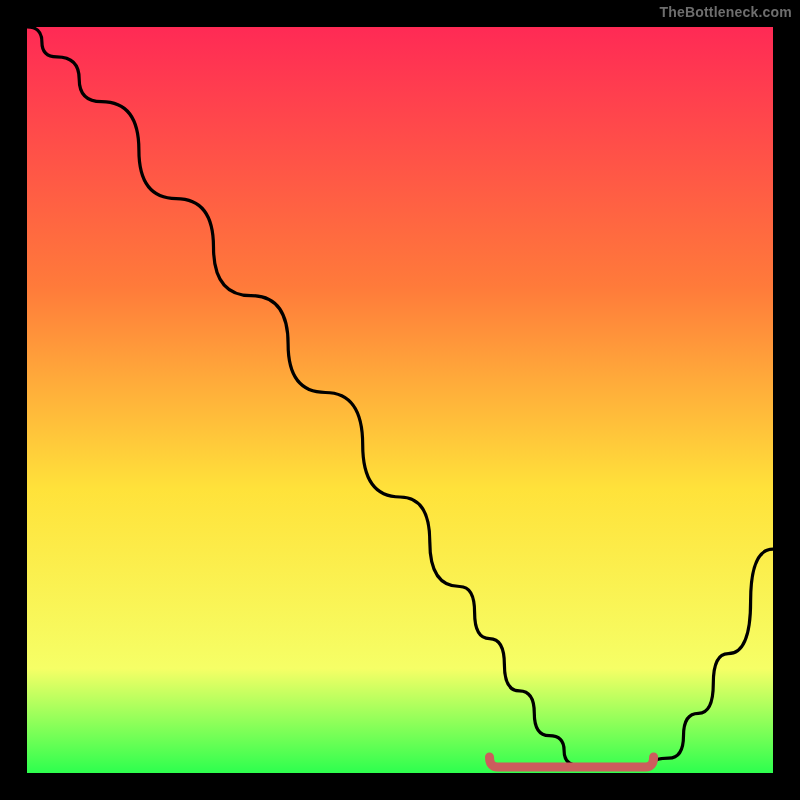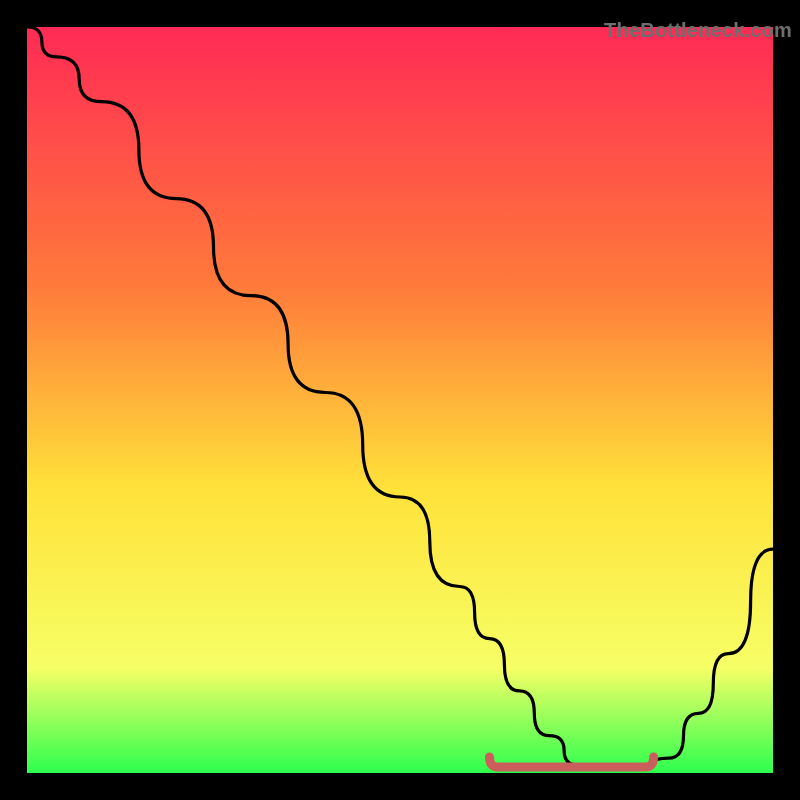--- a/index.html
+++ b/index.html
@@ -21,24 +21,24 @@
   .plot-area {
     position: absolute;
     left: 27px;
     top: 27px;
     width: 746px;
     height: 746px;
     overflow: hidden;
   }
   .watermark {
     position: absolute;
-    top: 19px;
+    top: 4px;
     right: 8px;
     font-family: Arial, Helvetica, sans-serif;
-    font-size: 20px;
+    font-size: 14px;
     font-weight: 600;
     color: #6e6e6e;
     letter-spacing: 0.2px;
     user-select: none;
   }
   svg {
     display: block;
   }
 </style>
 </head>

